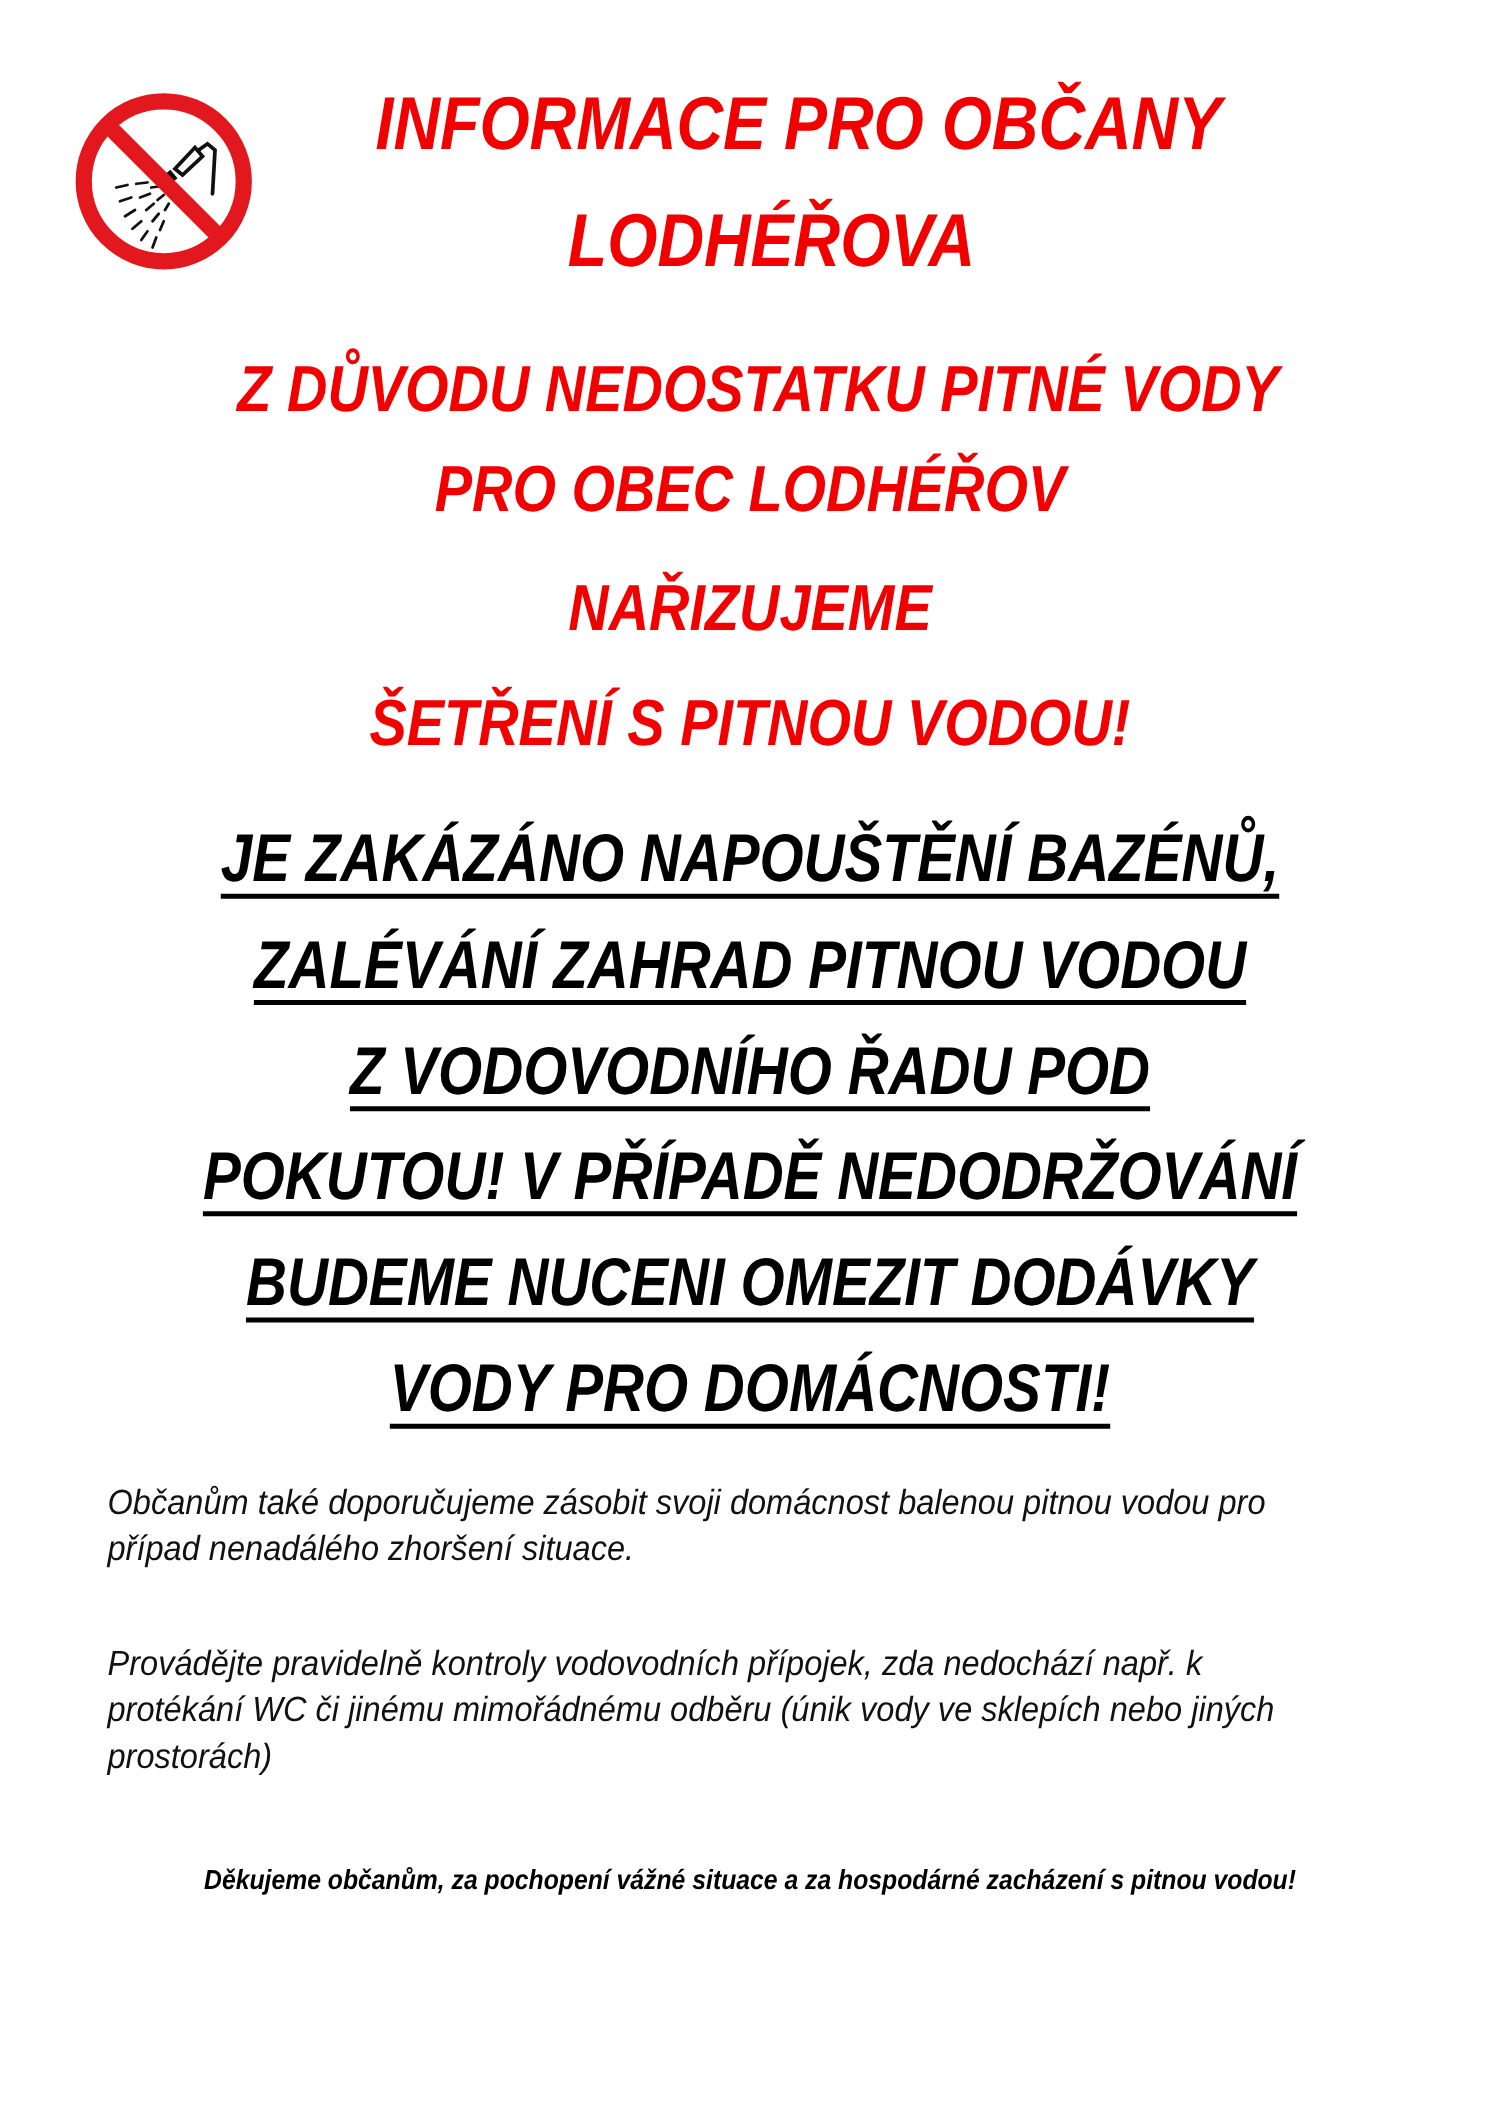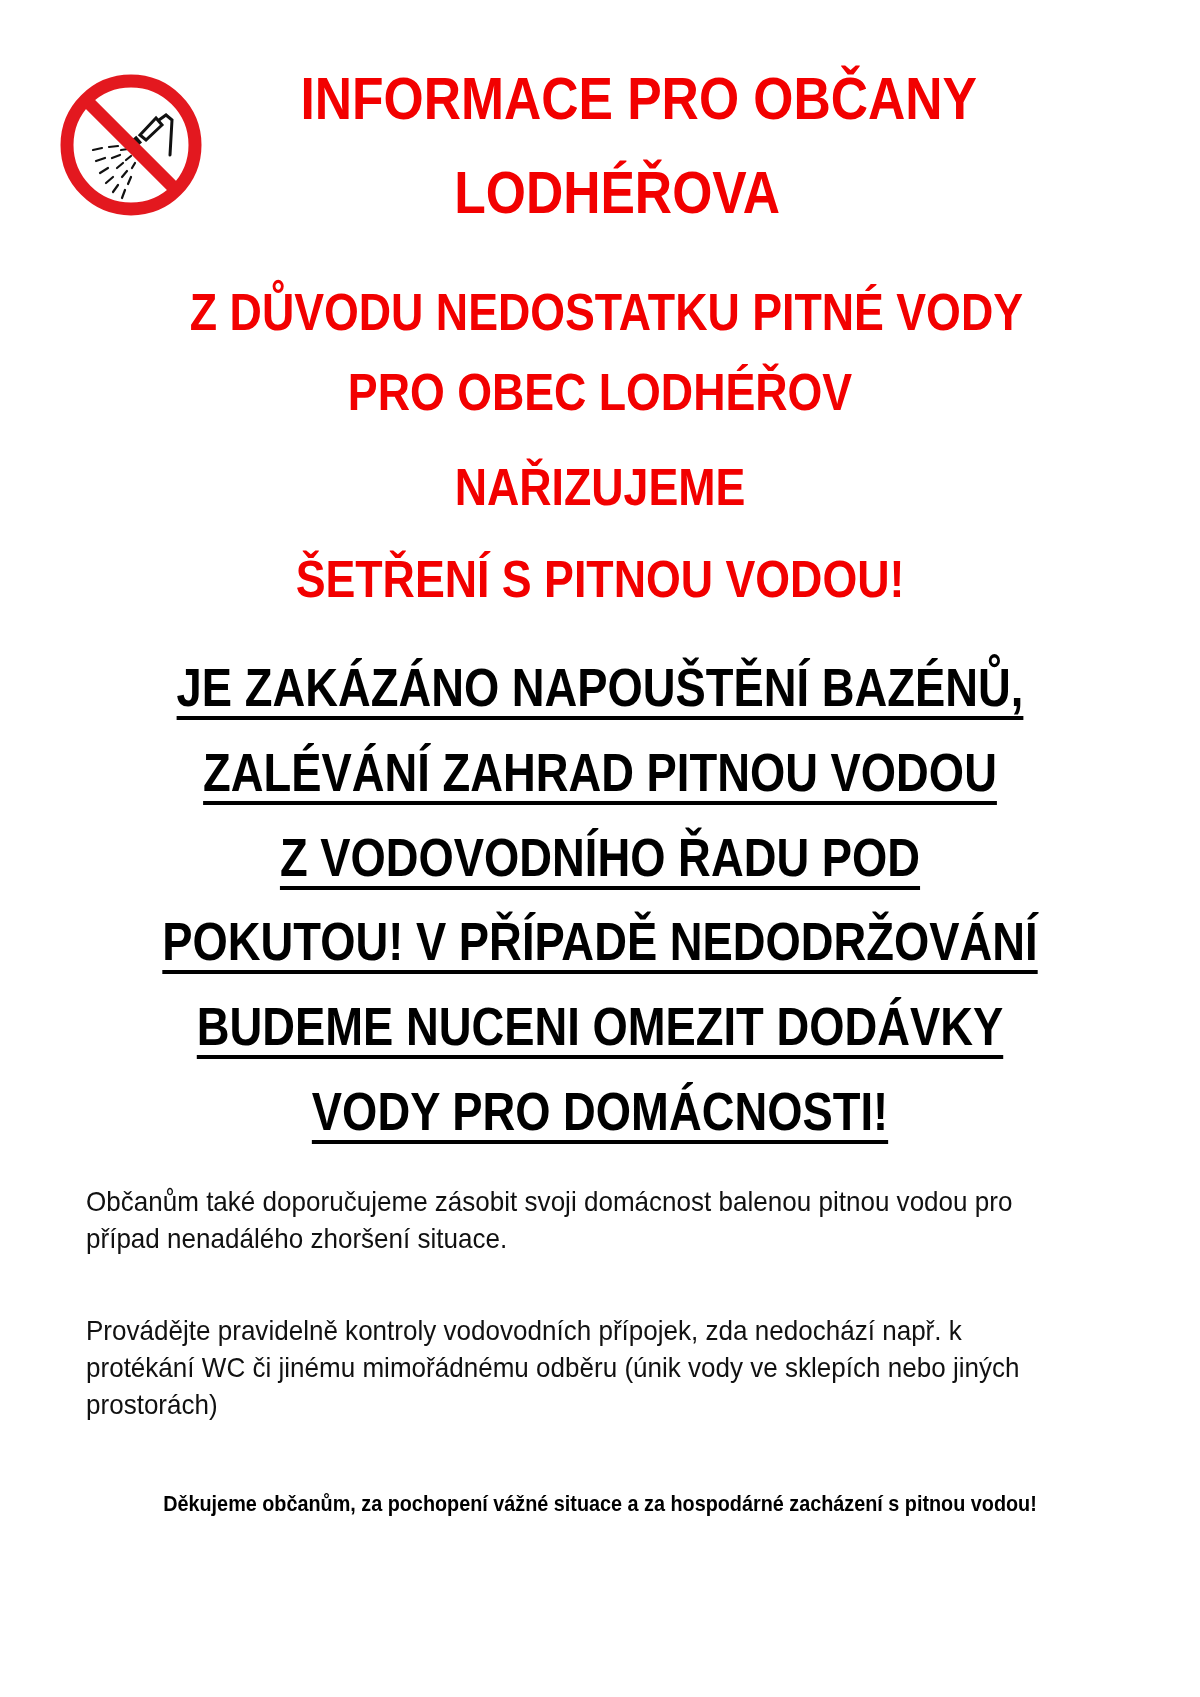--- a/index.html
+++ b/index.html
@@ -12,20 +12,21 @@
       height: 1697px;
       position: relative;
       overflow: hidden;
       font-family: "Liberation Sans", "DejaVu Sans", sans-serif;
       color: #000;
     }
     .page {
       position: relative;
       width: 1200px;
       height: 1697px;
+      font-style: italic;
     }
     .sign {
       position: absolute;
       left: 56px;
       top: 70px;
       width: 150px;
       height: 150px;
     }
     .line {
       position: absolute;

